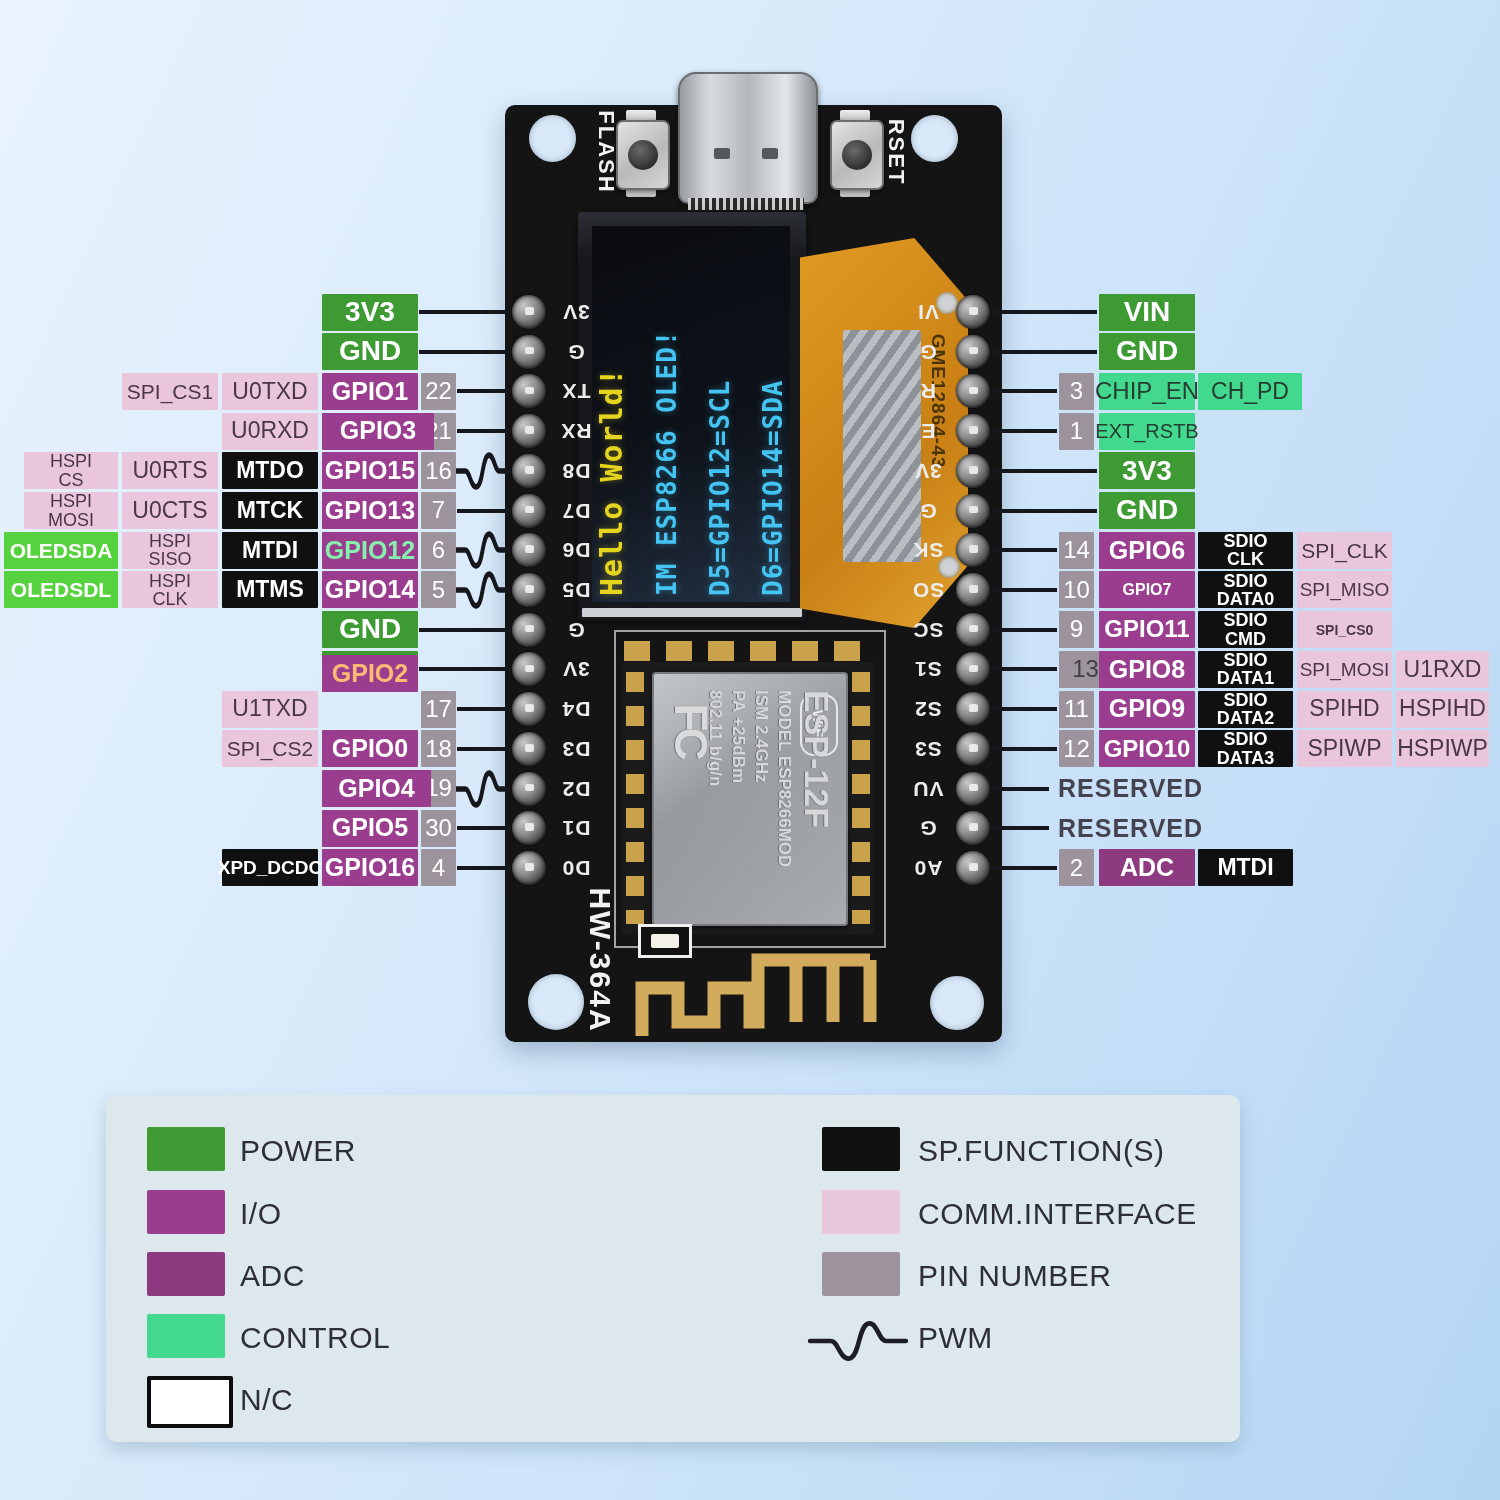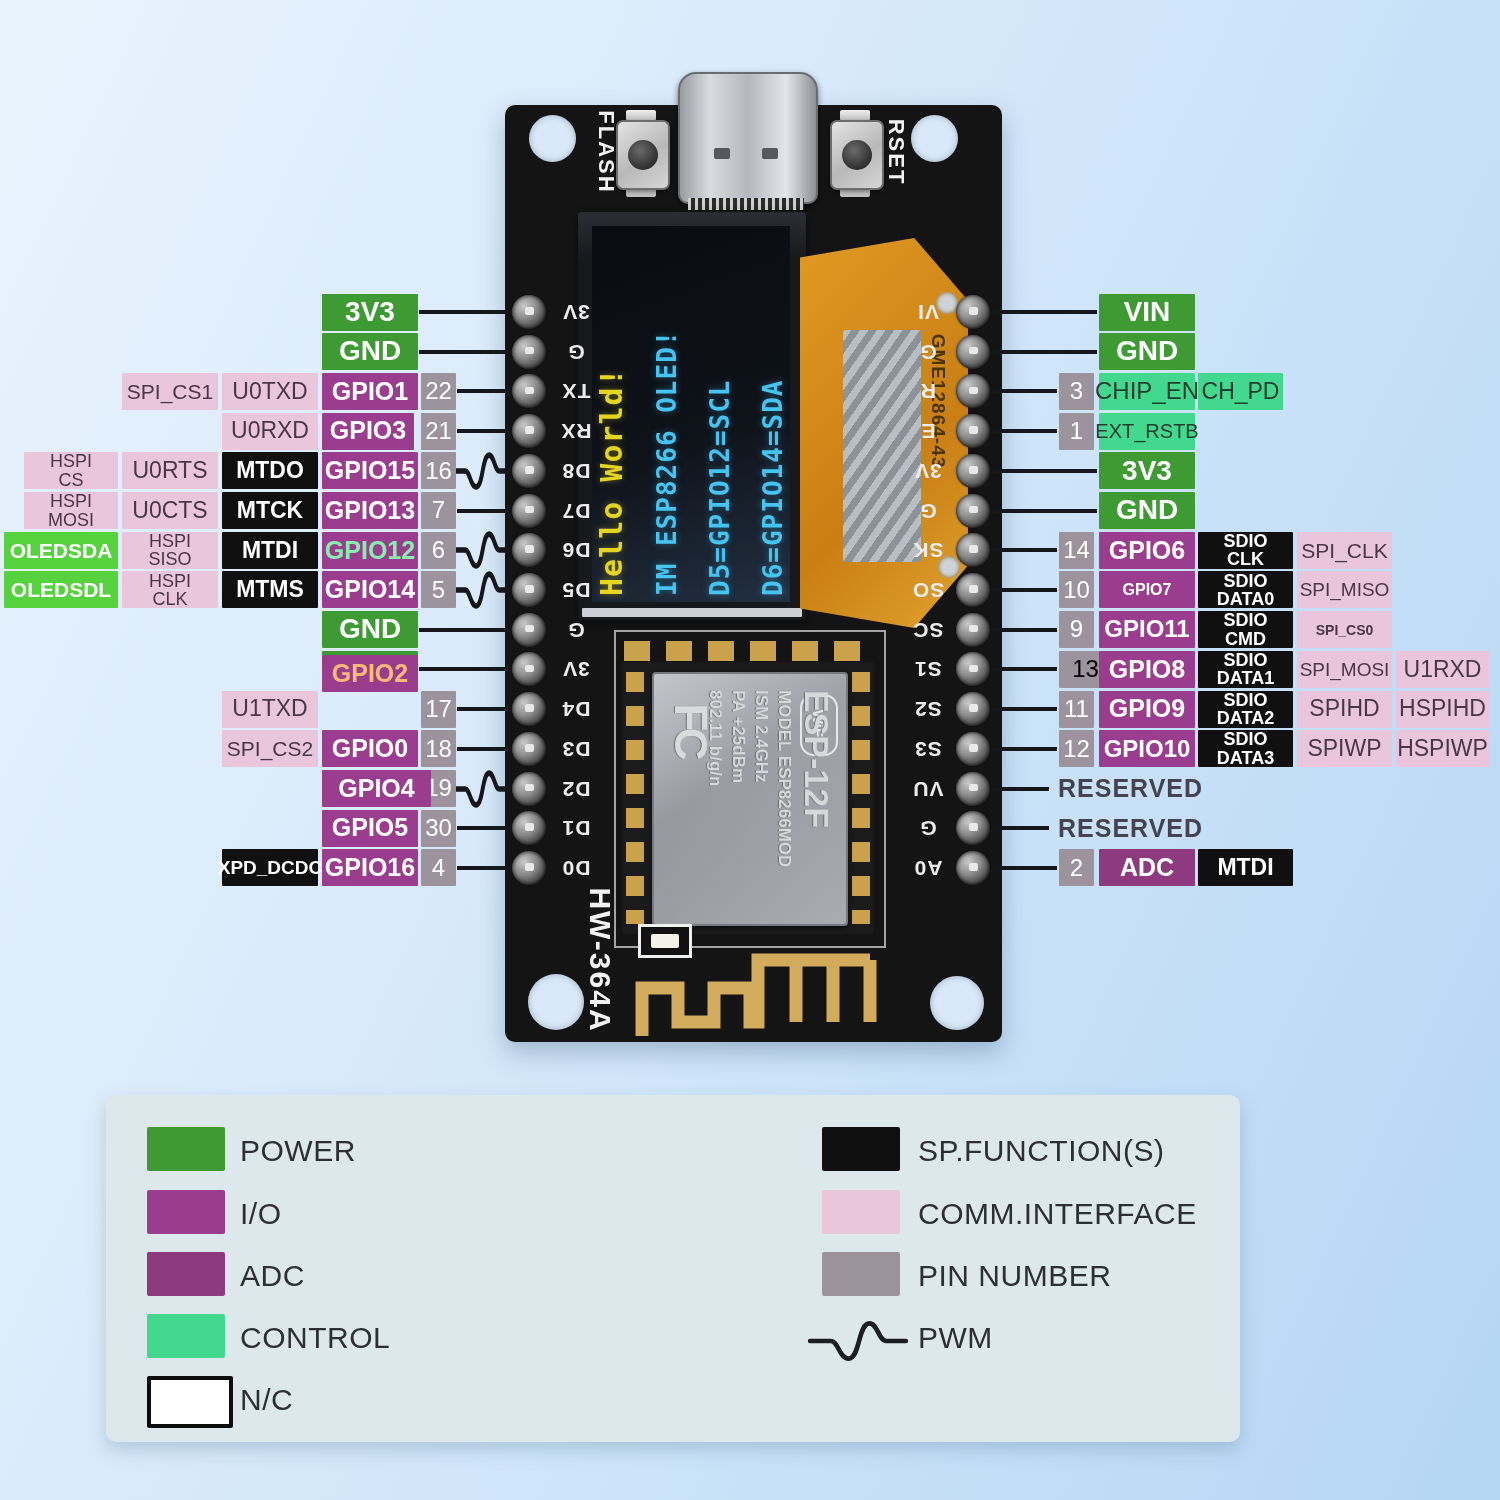--- a/index.html
+++ b/index.html
@@ -129,21 +129,21 @@
       <div class="pinbox" style="left: 322px; top: 293.5px; width: 96px; height: 37px; background: rgb(62, 155, 51); color: rgb(255, 255, 255); font-size: 28px; font-weight: 700; position: absolute;">3V3</div>
       <div style="left: 419px; top: 349.71px; width: 94px; height: 4px; background: rgb(22, 22, 29); position: absolute;"></div>
       <div class="pinbox" style="left: 322px; top: 333.21px; width: 96px; height: 37px; background: rgb(62, 155, 51); color: rgb(255, 255, 255); font-size: 28px; font-weight: 700; position: absolute;">GND</div>
       <div style="left: 457px; top: 389.42px; width: 56px; height: 4px; background: rgb(22, 22, 29); position: absolute;"></div>
       <div class="pinbox" style="left: 421px; top: 372.92px; width: 35px; height: 37px; background: rgb(157, 147, 157); color: rgb(255, 255, 255); font-size: 24px; font-weight: 500; position: absolute;">22</div>
       <div class="pinbox" style="left: 322px; top: 372.92px; width: 96px; height: 37px; background: rgb(154, 61, 142); color: rgb(255, 255, 255); font-size: 25px; font-weight: 700; position: absolute;">GPIO1</div>
       <div class="pinbox" style="left: 222px; top: 372.92px; width: 96px; height: 37px; background: rgb(233, 198, 220); color: rgb(74, 54, 73); font-size: 23px; font-weight: 500; position: absolute;">U0TXD</div>
       <div class="pinbox" style="left: 122px; top: 372.92px; width: 96px; height: 37px; background: rgb(233, 198, 220); color: rgb(74, 54, 73); font-size: 21px; font-weight: 500; position: absolute;">SPI_CS1</div>
       <div style="left: 457px; top: 429.13px; width: 56px; height: 4px; background: rgb(22, 22, 29); position: absolute;"></div>
       <div class="pinbox" style="left: 421px; top: 412.63px; width: 35px; height: 37px; background: rgb(157, 147, 157); color: rgb(255, 255, 255); font-size: 24px; font-weight: 500; position: absolute;">21</div>
-      <div class="pinbox" style="left: 322px; top: 412.63px; width: 92px; height: 37px; background: rgb(154, 61, 142); color: rgb(255, 255, 255); font-size: 25px; font-weight: 700; position: absolute;">GPIO3</div>
+      <div class="pinbox" style="left: 322px; top: 412.63px; width: 112px; height: 37px; background: rgb(154, 61, 142); color: rgb(255, 255, 255); font-size: 25px; font-weight: 700; position: absolute;">GPIO3</div>
       <div class="pinbox" style="left: 222px; top: 412.63px; width: 96px; height: 37px; background: rgb(233, 198, 220); color: rgb(74, 54, 73); font-size: 23px; font-weight: 500; position: absolute;">U0RXD</div>
       <div style="position: absolute; left: 450px; top: 442.84px;"><svg width="64" height="56" viewBox="0 0 100 60" preserveAspectRatio="none">
     <path d="M4,30 H24 C31,30 32,47 41,47 C52,47 50,13 61,13 C69,13 70,30 77,30 H96" fill="none" stroke="#16161d" stroke-width="6" stroke-linecap="round"></path>
         </svg></div>
       <div class="pinbox" style="left: 421px; top: 452.34px; width: 35px; height: 37px; background: rgb(157, 147, 157); color: rgb(255, 255, 255); font-size: 24px; font-weight: 500; position: absolute;">16</div>
       <div class="pinbox" style="left: 322px; top: 452.34px; width: 96px; height: 37px; background: rgb(154, 61, 142); color: rgb(255, 255, 255); font-size: 25px; font-weight: 700; position: absolute;">GPIO15</div>
       <div class="pinbox" style="left: 222px; top: 452.34px; width: 96px; height: 37px; background: rgb(16, 16, 16); color: rgb(255, 255, 255); font-size: 23px; font-weight: 700; position: absolute;">MTDO</div>
       <div class="pinbox" style="left: 122px; top: 452.34px; width: 96px; height: 37px; background: rgb(233, 198, 220); color: rgb(74, 54, 73); font-size: 23px; font-weight: 500; position: absolute;">U0RTS</div>
       <div class="pinbox" style="left: 24px; top: 452.34px; width: 94px; height: 37px; background: rgb(233, 198, 220); color: rgb(74, 54, 73); font-size: 18px; font-weight: 500; position: absolute;">HSPI
 CS</div>
@@ -196,21 +196,21 @@
       <div class="pinbox" style="left: 421px; top: 849.44px; width: 35px; height: 37px; background: rgb(157, 147, 157); color: rgb(255, 255, 255); font-size: 24px; font-weight: 500; position: absolute;">4</div>
       <div class="pinbox" style="left: 322px; top: 849.44px; width: 96px; height: 37px; background: rgb(154, 61, 142); color: rgb(255, 255, 255); font-size: 25px; font-weight: 700; position: absolute;">GPIO16</div>
       <div class="pinbox" style="left: 222px; top: 849.44px; width: 96px; height: 37px; background: rgb(16, 16, 16); color: rgb(255, 255, 255); font-size: 19px; font-weight: 700; position: absolute;">XPD_DCDC</div>
       <div style="left: 992px; top: 310px; width: 105px; height: 4px; background: rgb(22, 22, 29); position: absolute;"></div>
       <div class="pinbox" style="left: 1099px; top: 293.5px; width: 96px; height: 37px; background: rgb(62, 155, 51); color: rgb(255, 255, 255); font-size: 28px; font-weight: 700; position: absolute;">VIN</div>
       <div style="left: 992px; top: 349.71px; width: 105px; height: 4px; background: rgb(22, 22, 29); position: absolute;"></div>
       <div class="pinbox" style="left: 1099px; top: 333.21px; width: 96px; height: 37px; background: rgb(62, 155, 51); color: rgb(255, 255, 255); font-size: 28px; font-weight: 700; position: absolute;">GND</div>
       <div style="left: 992px; top: 389.42px; width: 65px; height: 4px; background: rgb(22, 22, 29); position: absolute;"></div>
       <div class="pinbox" style="left: 1059px; top: 372.92px; width: 35px; height: 37px; background: rgb(157, 147, 157); color: rgb(255, 255, 255); font-size: 24px; font-weight: 500; position: absolute;">3</div>
       <div class="pinbox" style="left: 1099px; top: 372.92px; width: 96px; height: 37px; background: rgb(66, 216, 141); color: rgb(37, 60, 48); font-size: 24px; font-weight: 500; position: absolute;">CHIP_EN</div>
-      <div class="pinbox" style="left: 1198px; top: 372.92px; width: 85px; height: 37px; background: rgb(66, 216, 141); color: rgb(37, 60, 48); font-size: 23px; font-weight: 500; position: absolute;">CH_PD</div>
+      <div class="pinbox" style="left: 1198px; top: 372.92px; width: 104px; height: 37px; background: rgb(66, 216, 141); color: rgb(37, 60, 48); font-size: 23px; font-weight: 500; position: absolute;">CH_PD</div>
       <div style="left: 992px; top: 429.13px; width: 65px; height: 4px; background: rgb(22, 22, 29); position: absolute;"></div>
       <div class="pinbox" style="left: 1059px; top: 412.63px; width: 35px; height: 37px; background: rgb(157, 147, 157); color: rgb(255, 255, 255); font-size: 24px; font-weight: 500; position: absolute;">1</div>
       <div class="pinbox" style="left: 1099px; top: 412.63px; width: 96px; height: 37px; background: rgb(66, 216, 141); color: rgb(37, 60, 48); font-size: 20px; font-weight: 500; position: absolute;">EXT_RSTB</div>
       <div style="left: 992px; top: 468.84px; width: 105px; height: 4px; background: rgb(22, 22, 29); position: absolute;"></div>
       <div class="pinbox" style="left: 1099px; top: 452.34px; width: 96px; height: 37px; background: rgb(62, 155, 51); color: rgb(255, 255, 255); font-size: 28px; font-weight: 700; position: absolute;">3V3</div>
       <div style="left: 992px; top: 508.55px; width: 105px; height: 4px; background: rgb(22, 22, 29); position: absolute;"></div>
       <div class="pinbox" style="left: 1099px; top: 492.05px; width: 96px; height: 37px; background: rgb(62, 155, 51); color: rgb(255, 255, 255); font-size: 28px; font-weight: 700; position: absolute;">GND</div>
       <div style="left: 992px; top: 548.26px; width: 65px; height: 4px; background: rgb(22, 22, 29); position: absolute;"></div>
       <div class="pinbox" style="left: 1059px; top: 531.76px; width: 35px; height: 37px; background: rgb(157, 147, 157); color: rgb(255, 255, 255); font-size: 24px; font-weight: 500; position: absolute;">14</div>
       <div class="pinbox" style="left: 1099px; top: 531.76px; width: 96px; height: 37px; background: rgb(154, 61, 142); color: rgb(255, 255, 255); font-size: 25px; font-weight: 700; position: absolute;">GPIO6</div>
@@ -223,21 +223,21 @@
       <div class="pinbox" style="left: 1198px; top: 571.47px; width: 95px; height: 37px; background: rgb(16, 16, 16); color: rgb(255, 255, 255); font-size: 18px; font-weight: 700; position: absolute;">SDIO
 DATA0</div>
       <div class="pinbox" style="left: 1297px; top: 571.47px; width: 95px; height: 37px; background: rgb(233, 198, 220); color: rgb(74, 54, 73); font-size: 19px; font-weight: 500; position: absolute;">SPI_MISO</div>
       <div style="left: 992px; top: 627.68px; width: 65px; height: 4px; background: rgb(22, 22, 29); position: absolute;"></div>
       <div class="pinbox" style="left: 1059px; top: 611.18px; width: 35px; height: 37px; background: rgb(157, 147, 157); color: rgb(255, 255, 255); font-size: 24px; font-weight: 500; position: absolute;">9</div>
       <div class="pinbox" style="left: 1099px; top: 611.18px; width: 96px; height: 37px; background: rgb(154, 61, 142); color: rgb(255, 255, 255); font-size: 24px; font-weight: 700; position: absolute;">GPIO11</div>
       <div class="pinbox" style="left: 1198px; top: 611.18px; width: 95px; height: 37px; background: rgb(16, 16, 16); color: rgb(255, 255, 255); font-size: 18px; font-weight: 700; position: absolute;">SDIO
 CMD</div>
       <div class="pinbox" style="left: 1297px; top: 611.18px; width: 95px; height: 37px; background: rgb(233, 198, 220); color: rgb(74, 54, 73); font-size: 14px; font-weight: 700; position: absolute;">SPI_CS0</div>
       <div style="left: 992px; top: 667.39px; width: 65px; height: 4px; background: rgb(22, 22, 29); position: absolute;"></div>
-      <div class="pinbox" style="left: 1059px; top: 650.89px; width: 53px; height: 37px; background: rgb(157, 147, 157); color: #000000; font-size: 24px; font-weight: 500; position: absolute;">13</div>
+      <div class="pinbox" style="left: 1059px; top: 650.89px; width: 53px; height: 37px; background: rgb(157, 147, 157); color: #404040; font-size: 24px; font-weight: 500; position: absolute;">13</div>
       <div class="pinbox" style="left: 1099px; top: 650.89px; width: 96px; height: 37px; background: rgb(154, 61, 142); color: rgb(255, 255, 255); font-size: 25px; font-weight: 700; position: absolute;">GPIO8</div>
       <div class="pinbox" style="left: 1198px; top: 650.89px; width: 95px; height: 37px; background: rgb(16, 16, 16); color: rgb(255, 255, 255); font-size: 18px; font-weight: 700; position: absolute;">SDIO
 DATA1</div>
       <div class="pinbox" style="left: 1297px; top: 650.89px; width: 95px; height: 37px; background: rgb(233, 198, 220); color: rgb(74, 54, 73); font-size: 19px; font-weight: 500; position: absolute;">SPI_MOSI</div>
       <div class="pinbox" style="left: 1396px; top: 650.89px; width: 93px; height: 37px; background: rgb(233, 198, 220); color: rgb(74, 54, 73); font-size: 23px; font-weight: 500; position: absolute;">U1RXD</div>
       <div style="left: 992px; top: 707.1px; width: 65px; height: 4px; background: rgb(22, 22, 29); position: absolute;"></div>
       <div class="pinbox" style="left: 1059px; top: 690.6px; width: 35px; height: 37px; background: rgb(157, 147, 157); color: rgb(255, 255, 255); font-size: 24px; font-weight: 500; position: absolute;">11</div>
       <div class="pinbox" style="left: 1099px; top: 690.6px; width: 96px; height: 37px; background: rgb(154, 61, 142); color: rgb(255, 255, 255); font-size: 25px; font-weight: 700; position: absolute;">GPIO9</div>
       <div class="pinbox" style="left: 1198px; top: 690.6px; width: 95px; height: 37px; background: rgb(16, 16, 16); color: rgb(255, 255, 255); font-size: 18px; font-weight: 700; position: absolute;">SDIO
 DATA2</div>

